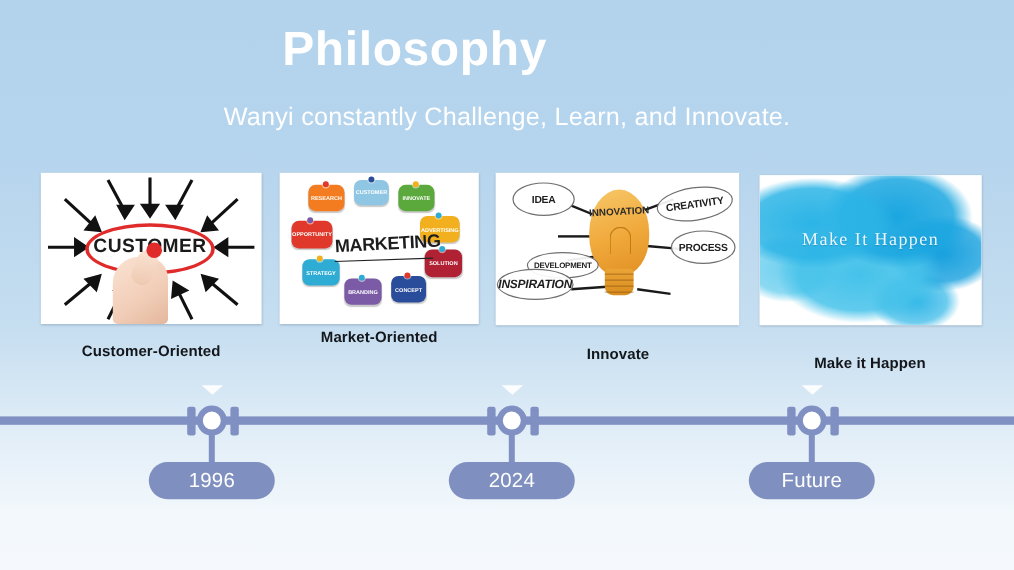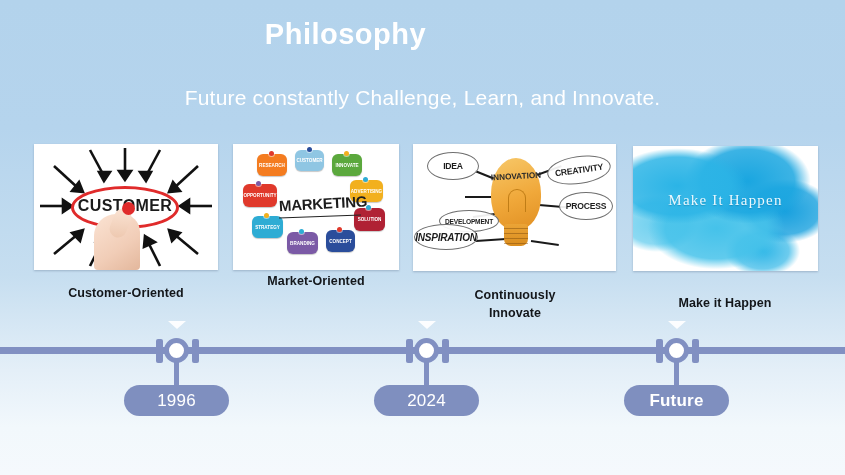--- a/index.html
+++ b/index.html
@@ -26,21 +26,21 @@
     overflow: hidden;
   }
 
   
   #title {
     position: absolute;
     top: 18px;
     left: 0;
     width: 691px;
     text-align: center;
-    font-size: 29px;
+    font-size: 40px;
     font-weight: bold;
     color: #ffffff;
     letter-spacing: .5px;
     line-height: 1.15;
   }
   #subtitle {
     position: absolute;
     top: 86px;
     left: 0;
     width: 845px;
@@ -299,21 +299,21 @@
     justify-content: center;
     letter-spacing: .2px;
   }
 </style>
 </head>
 <body>
 
 <div id="slide">
 
   <div id="title">Philosophy</div>
-  <div id="subtitle">Future constantly Challenge, Learn, and Innovate.</div>
+  <div id="subtitle">Wanyi constantly Challenge, Learn, and Innovate.</div>
 
   <div class="card" id="card1" style="left:34px; top:144px;">
     <div class="pic" id="pic1">
 
       <svg width="184" height="126" viewBox="0 0 184 126" style="position:absolute;left:0;top:0;">
         <g stroke="#111" stroke-width="2.6" fill="#111">
           <line x1="56" y1="6" x2="70" y2="32"></line>
             <polygon points="70,37 65,28 76,28"></polygon>
           <line x1="91" y1="4" x2="91" y2="30"></line>
             <polygon points="91,36 85,27 97,27"></polygon>
@@ -412,21 +412,20 @@
         </div>
       <div class="innov">INNOVATION</div>
 
       <div class="oval" style="left:14px; top:8px;  width:50px; height:26px;">IDEA</div>
       <div class="oval" style="left:134px; top:12px; width:62px; height:26px; transform:rotate(-8deg);">CREATIVITY</div>
       <div class="oval" style="left:146px; top:48px; width:52px; height:26px;">PROCESS</div>
       <div class="oval" style="left:26px; top:66px; width:58px; height:20px; font-size:6.6px;">DEVELOPMENT</div>
       <div class="oval" style="left:1px;  top:80px; width:62px; height:24px; font-size:10px;font-style:italic;">INSPIRATION</div>
     </div>
     <div class="cap" style="left:-8px; top:142px; width:220px;">
-      <div>Continuously</div>
       <div>Innovate</div>
     </div>
   </div>
 
   <div class="card" id="card4" style="left:633px; top:146px;">
     <div class="pic" id="pic4">
       <div class="wash"></div>
       <div class="mih">Make It Happen</div>
     </div>
     <div class="cap" style="left:-6px; top:148px; width:196px;">Make it Happen</div>
@@ -451,16 +450,16 @@
     <div class="tl-ring" style="left:414px; top:338px;"></div>
     <div class="tl-pill" style="left:374px; top:385px; width:105px;text-align:right;">2024</div>
   </div>
 
   <div class="tl-node">
     <div class="tl-tri" style="left:668px; top:321px;"></div>
     <div class="tl-stop" style="left:656px; top:339px;"></div>
     <div class="tl-stop" style="left:692px; top:339px;"></div>
     <div class="tl-stem" style="left:674px; top:356px;"></div>
     <div class="tl-ring" style="left:664px; top:338px;"></div>
-    <div class="tl-pill" style="left:624px; top:385px; width:105px;font-weight:bold;">Future</div>
+    <div class="tl-pill" style="left:624px; top:385px; width:105px;">Future</div>
   </div>
 
 </div>
 
 </body></html>

